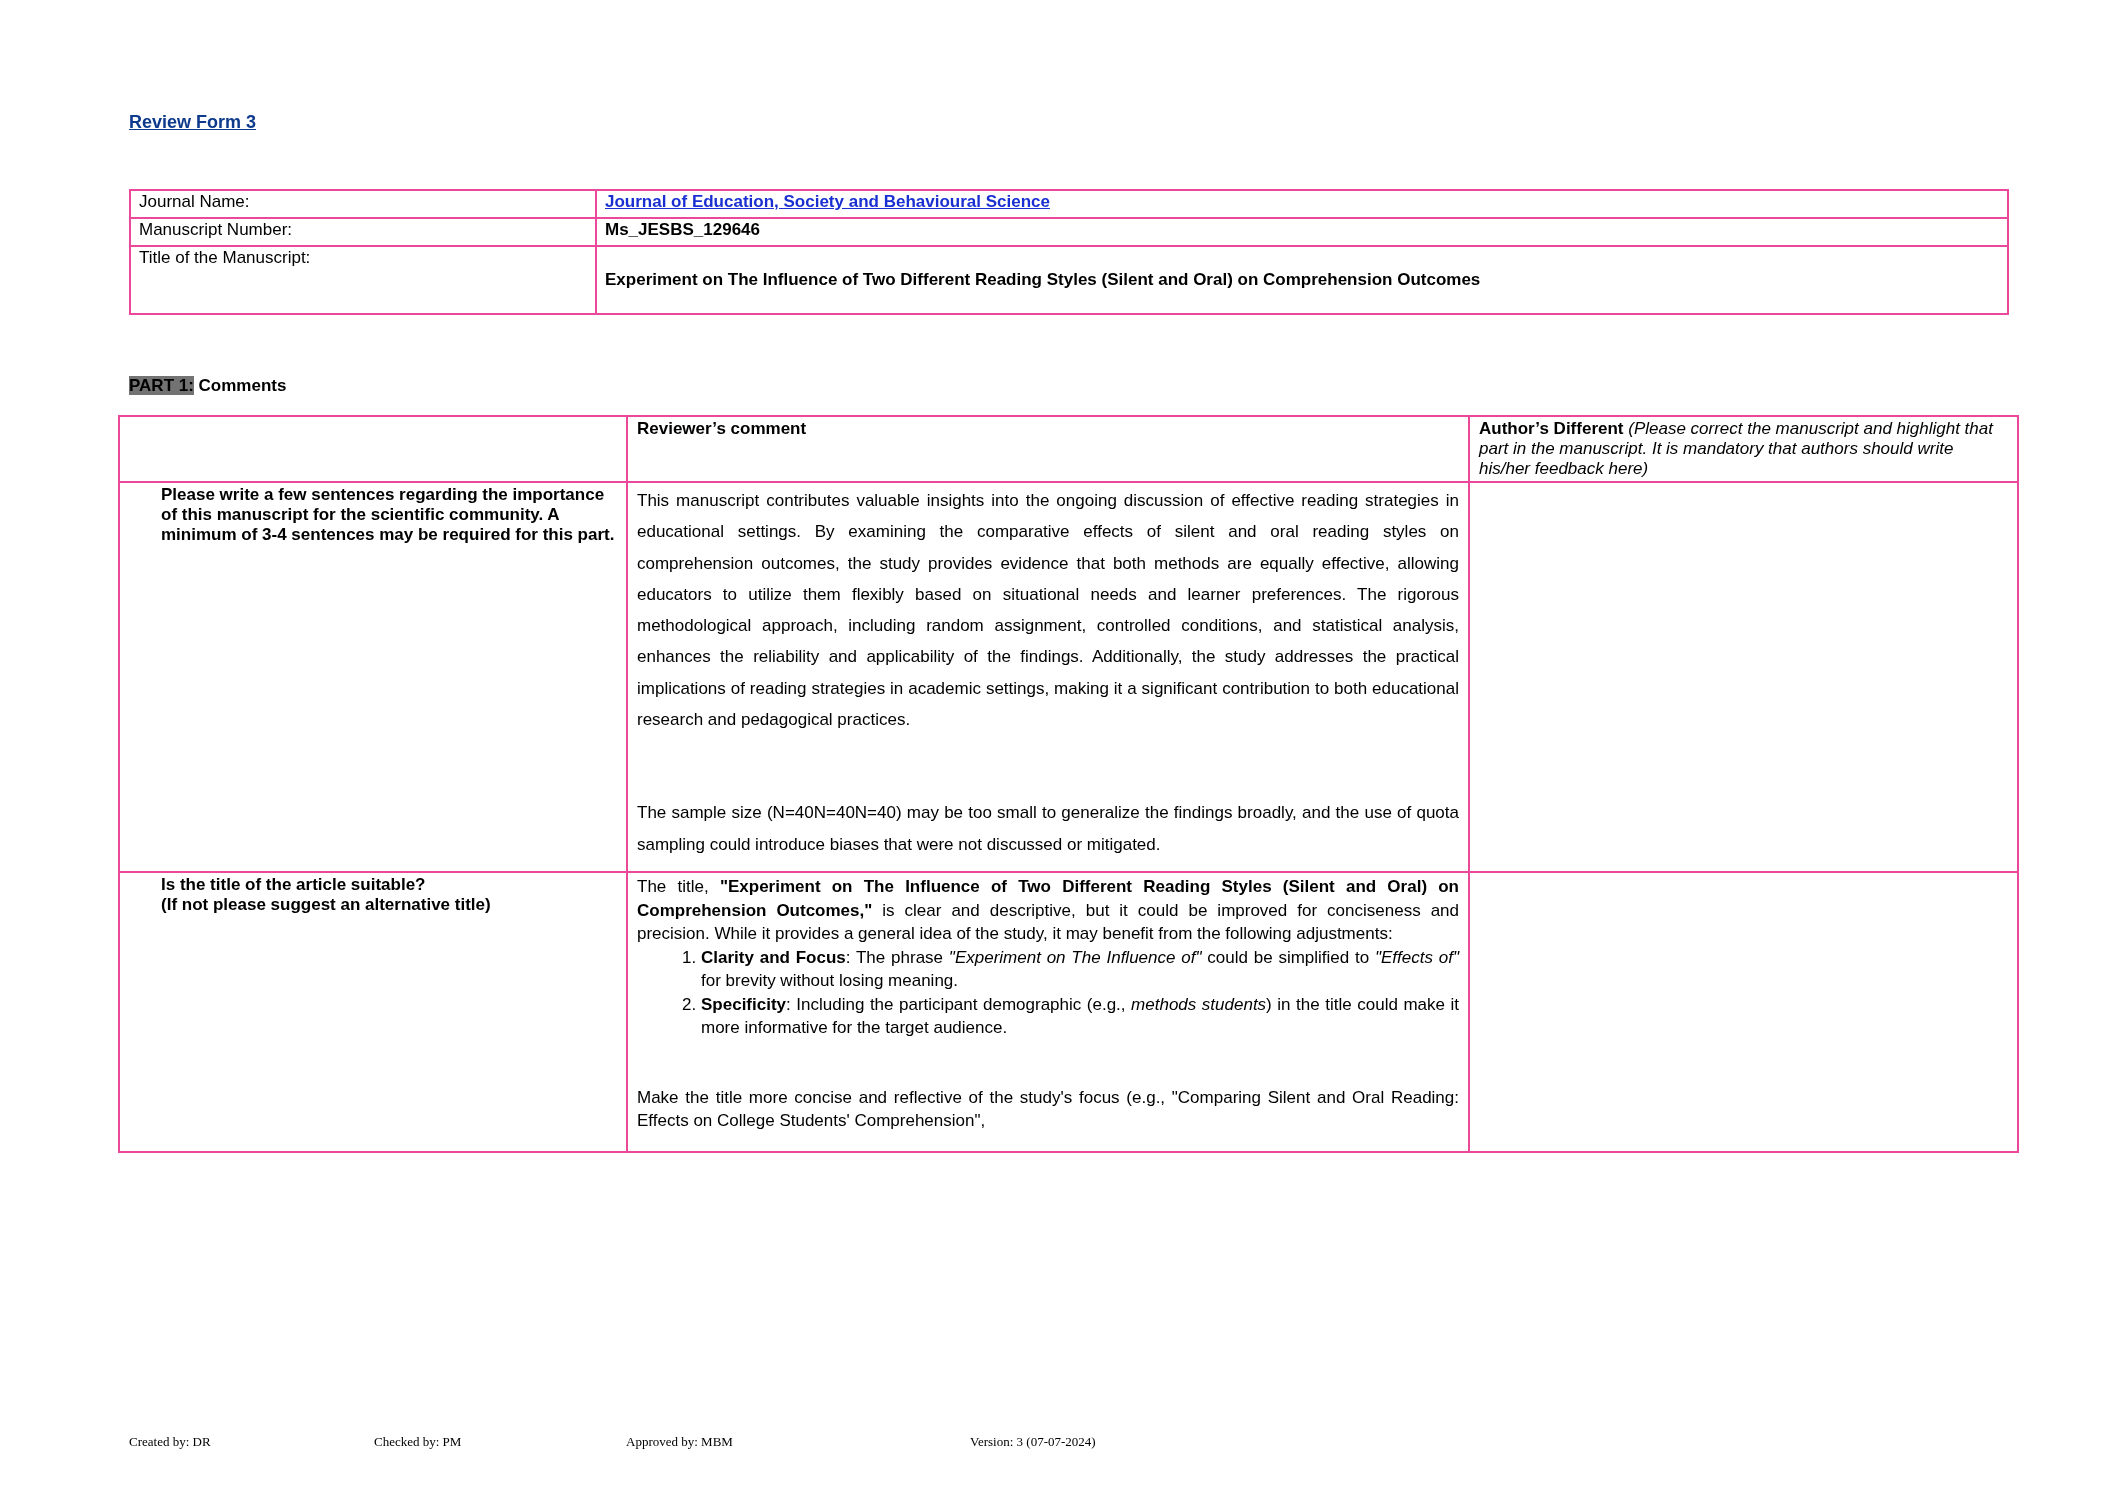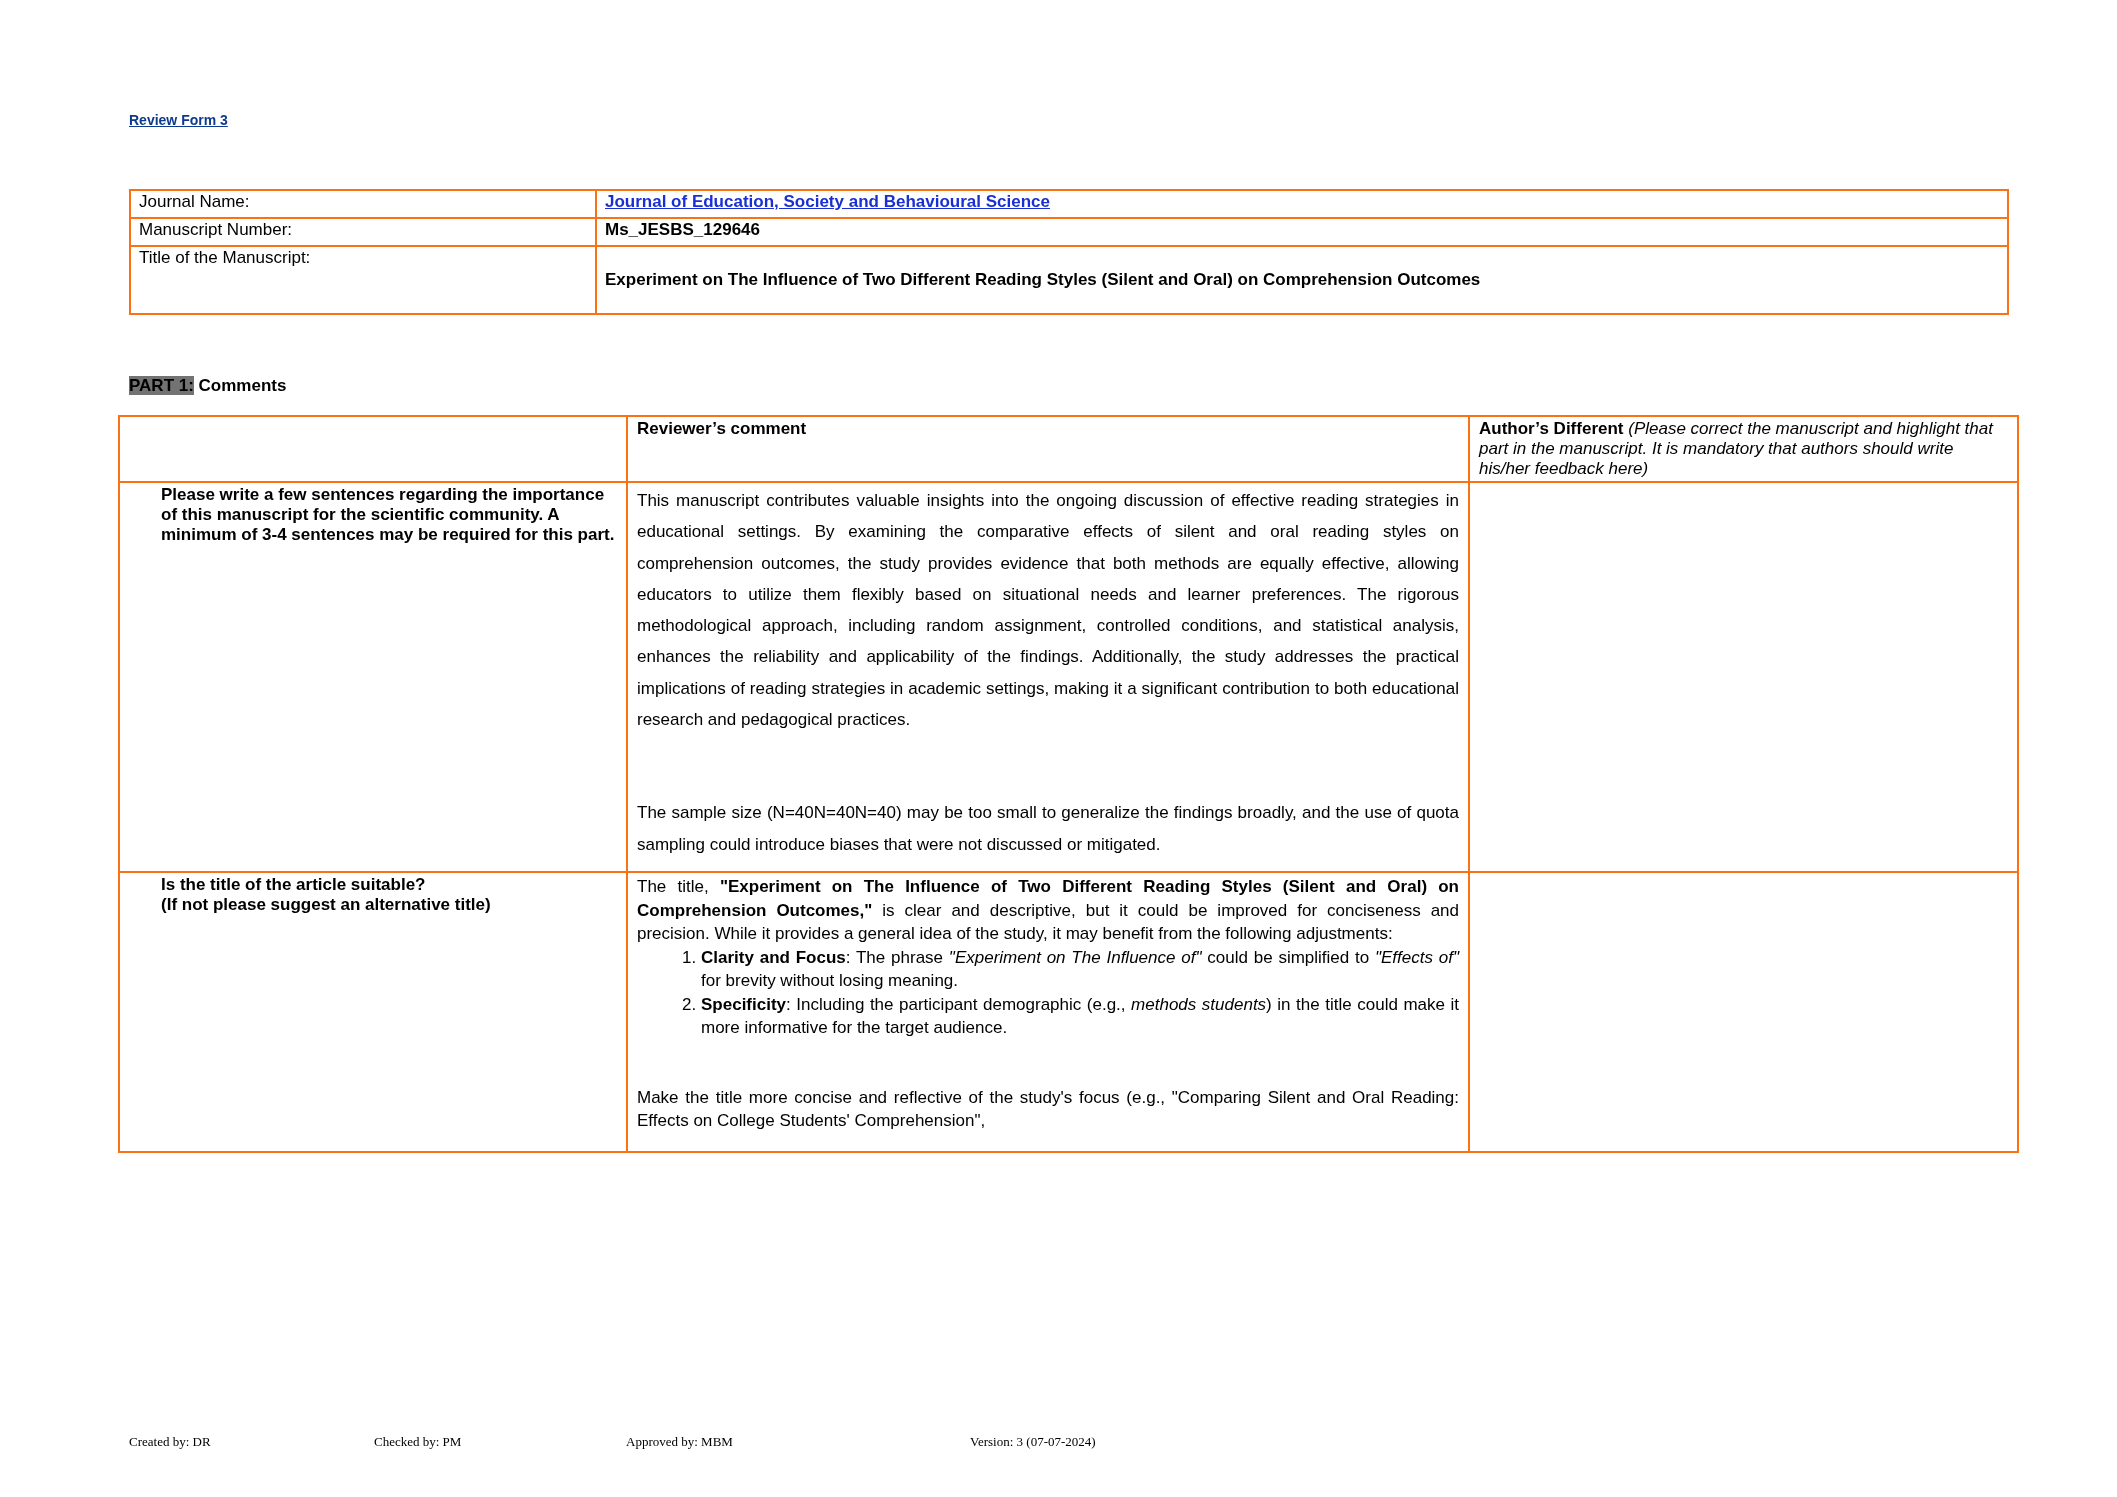--- a/index.html
+++ b/index.html
@@ -2,25 +2,25 @@
 <html><head>
 <meta charset="utf-8">
 <style>
   html, body { margin: 0; padding: 0; background: #ffffff; }
   body {
     width: 2117px; height: 1497px; position: relative; overflow: hidden;
     font-family: "Liberation Sans", sans-serif; color: #000;
   }
   .form-title {
     position: absolute; left: 129px; top: 112px;
-    font-size: 14px; font-weight: bold; color: #0d3a8c;
+    font-size: 18px; font-weight: bold; color: #0d3a8c;
     text-decoration: underline;
   }
   table { border-collapse: collapse; position: absolute; }
-  td { border: 2px solid #f97316; vertical-align: top; }
+  td { border: 2px solid #ec4899; vertical-align: top; }
   .info-table { left: 129px; top: 189px; width: 1880px; font-size: 17px; }
   .info-table td { padding: 1px 8px; }
   .info-table td.label { width: 448px; }
   .info-table td.value { font-weight: bold; }
   .info-table tr.r1 td { height: 24px; }
   .info-table tr.r2 td { height: 24px; }
   .info-table tr.r3 td { height: 64px; }
   .info-table tr.r3 td.value { vertical-align: middle; }
   .info-table tr.r4 td { height: 18px; }
   .journal-link { color: #1a2fd1; text-decoration: underline; }

